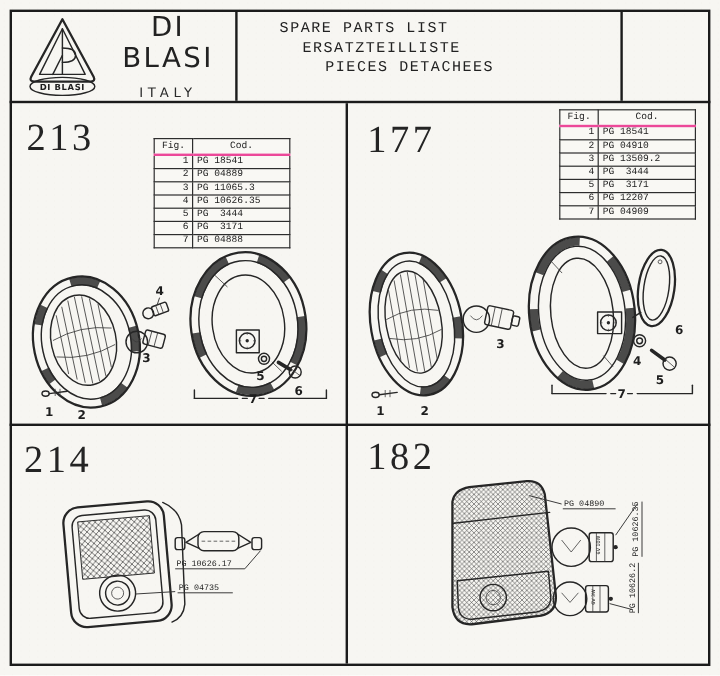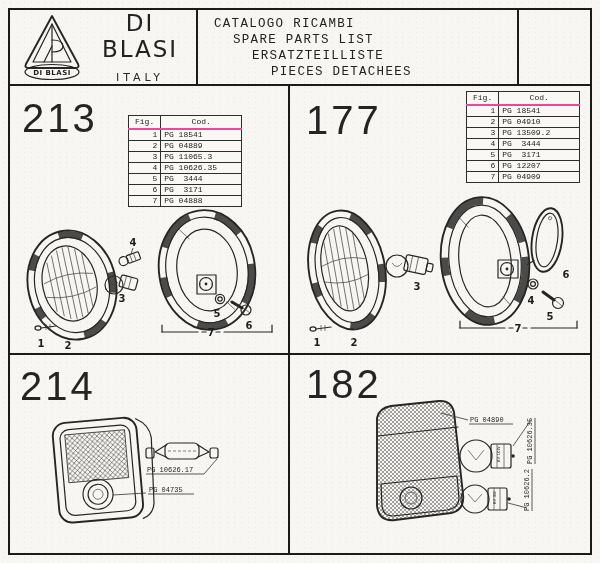--- a/index.html
+++ b/index.html
@@ -8,21 +8,21 @@
     background-size:7px 5px;color:#1e1e1e;font-family:"Liberation Mono",monospace;overflow:hidden;}
   .bar{position:absolute;background:#1b1b1b;}
   .outer{position:absolute;left:8px;top:8px;width:580px;height:543px;border:2px solid #1b1b1b;}
   .brand{position:absolute;left:84px;top:10px;width:112px;text-align:center;}
   .brand-name{font-family:"DejaVu Sans",sans-serif;font-size:23px;letter-spacing:2px;color:#222;}
   .brand-country{font-family:"DejaVu Sans",sans-serif;font-size:11px;letter-spacing:4px;color:#2a2a2a;margin-top:9px;}
   .logo{position:absolute;left:22px;top:13px;}
   .titles{position:absolute;left:202px;top:16px;width:314px;}
   .title-line{font-size:12.5px;letter-spacing:1.3px;line-height:16px;white-space:pre;color:#222;}
   .t0{margin-left:12px;} .t1{margin-left:31px;} .t2{margin-left:50px;} .t3{margin-left:69px;}
-  .secnum{position:absolute;font-family:Liberation Sans, sans-serif;font-size:40px;letter-spacing:3px;color:#242424;}
+  .secnum{position:absolute;font-family:Liberation Serif, serif;font-size:32px;letter-spacing:3px;color:#242424;}
   table.parts{position:absolute;border-collapse:collapse;background:#f9f8f4;z-index:3;}
   table.parts th,table.parts td{border:1px solid #2d2d2d;font-family:"Liberation Mono",monospace;
     font-size:8px;line-height:10px;font-weight:normal;padding:0 3px;white-space:pre;color:#222;}
   table.parts th{border-bottom:2px solid #ec4899;padding:1px 6px;}
   td.fig{text-align:right;min-width:18px;}
   td.cod{min-width:74px;}
   svg.draw{position:absolute;z-index:1;}
   svg .ln{stroke:#262626;fill:none;stroke-width:1.2;stroke-linecap:round;stroke-linejoin:round;}
   svg .th{stroke-width:1.9;}
   svg .thin{stroke:#3a3a3a;fill:none;stroke-width:0.65;}
@@ -53,21 +53,20 @@
     <line class="ln" x1="22" y1="49" x2="30" y2="33"></line>
     <ellipse class="ln" cx="30" cy="59" rx="27" ry="7.5" fill="#f7f6f2"></ellipse>
     <text x="30" y="62" text-anchor="middle" style="font-family:'DejaVu Sans',sans-serif;font-size:7px;font-weight:bold;letter-spacing:0.5px;">DI BLASI</text>
   </svg>
   <div class="brand">
     <div class="brand-name">DI BLASI</div>
     <div class="brand-country">ITALY</div>
   </div>
 
   <div class="titles">
-    <div class="title-line t0">CATALOGO RICAMBI</div>
     <div class="title-line t1">SPARE PARTS LIST</div>
     <div class="title-line t2">ERSATZTEILLISTE</div>
     <div class="title-line t3">PIECES DETACHEES</div>
   </div>
 
   <div class="secnum" style="left:22px;top:96px;">213</div>
   <div class="secnum" style="left:306px;top:98px;text-align:right;">177</div>
   <div class="secnum" style="left:20px;top:364px;">214</div>
   <div class="secnum" style="left:306px;top:362px;">182</div>
 

